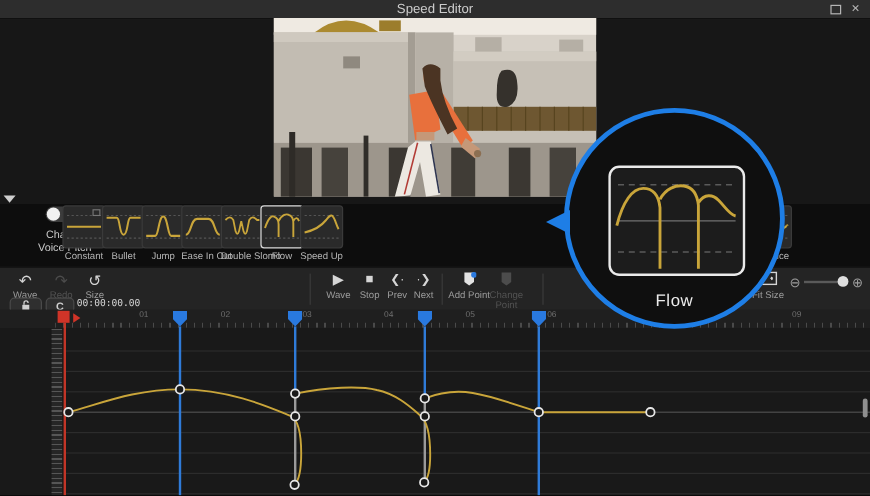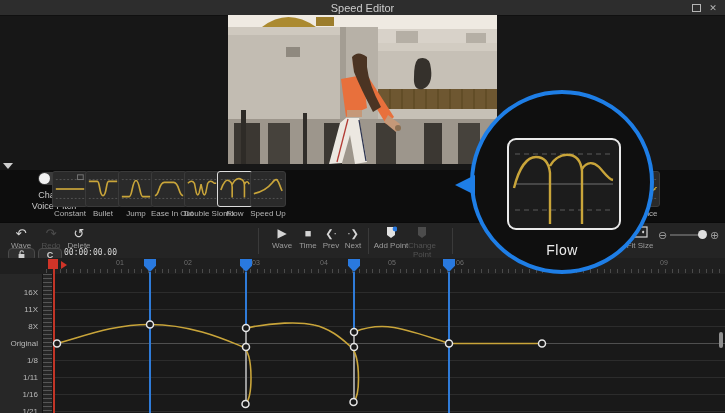--- a/index.html
+++ b/index.html
@@ -227,30 +227,30 @@
     <div class="tbtn" style="left:6px;width:30px;">
       <span class="ic">↶</span>
       <span>Wave</span>
     </div>
     <div class="tbtn disabled" style="left:36px;width:30px;">
       <span class="ic">↷</span>
       <span>Redo</span>
     </div>
     <div class="tbtn" style="left:62px;width:34px;">
       <span class="ic">↺</span>
-      <span>Delete</span>
+      <span>Size</span>
     </div>
     <div class="tsep" style="left:258px;"></div>
     <div class="tbtn" style="left:266px;width:32px;">
       <span class="ic" style="font-size:12px;">▶</span>
       <span>Wave</span>
     </div>
     <div class="tbtn" style="left:294px;width:28px;">
       <span class="ic" style="font-size:11px;">■</span>
-      <span>Time</span>
+      <span>Stop</span>
     </div>
     <div class="tbtn" style="left:318px;width:26px;">
       <span class="ic" style="font-size:10px;">❮·</span>
       <span>Prev</span>
     </div>
     <div class="tbtn" style="left:340px;width:26px;">
       <span class="ic" style="font-size:10px;">·❯</span>
       <span>Next</span>
     </div>
     <div class="tsep" style="left:368px;"></div>
@@ -348,32 +348,20 @@
         <circle cx="150" cy="324.5" r="3.5" class="cpt"></circle>
         <circle cx="246" cy="328" r="3.5" class="cpt"></circle>
         <circle cx="246" cy="347" r="3.5" class="cpt"></circle>
         <circle cx="245.5" cy="404" r="3.5" class="cpt"></circle>
         <circle cx="354" cy="332" r="3.5" class="cpt"></circle>
         <circle cx="354" cy="347" r="3.5" class="cpt"></circle>
         <circle cx="353.5" cy="402" r="3.5" class="cpt"></circle>
         <circle cx="449" cy="343.5" r="3.5" class="cpt"></circle>
         <circle cx="542" cy="343.5" r="3.5" class="cpt"></circle>
       </svg>
-    <div class="ylabels">
-        <div id="ylabs">
-          <span class="ylab" style="top: 14px;">16X</span>
-          <span class="ylab" style="top: 31px;">11X</span>
-          <span class="ylab" style="top: 48px;">8X</span>
-          <span class="ylab" style="top: 65px;">Original</span>
-          <span class="ylab" style="top: 82px;">1/8</span>
-          <span class="ylab" style="top: 99px;">1/11</span>
-          <span class="ylab" style="top: 116px;">1/16</span>
-          <span class="ylab" style="top: 133px;">1/21</span>
-        </div>
-      </div>
     <div class="tickstrip"></div>
     <div class="vscroll"></div>
   </div>
 
   <div class="callout-arrow"></div>
   <div class="callout">
     <div class="bigtile">
       <svg width="110" height="88" viewBox="0 0 110 88">
         <path d="M6,14 H104 M6,70 H104" stroke="#5a5a5a" stroke-width="1.2" stroke-dasharray="5 4" fill="none"></path>
         <path d="M6,44 H104" stroke="#707070" stroke-width="1" fill="none"></path>

